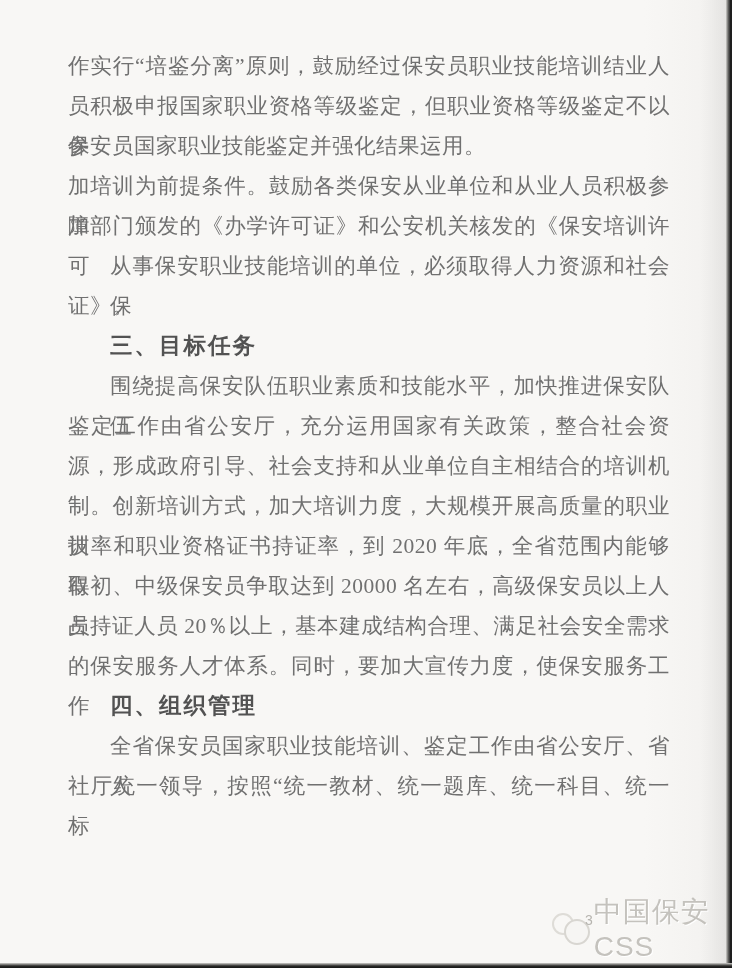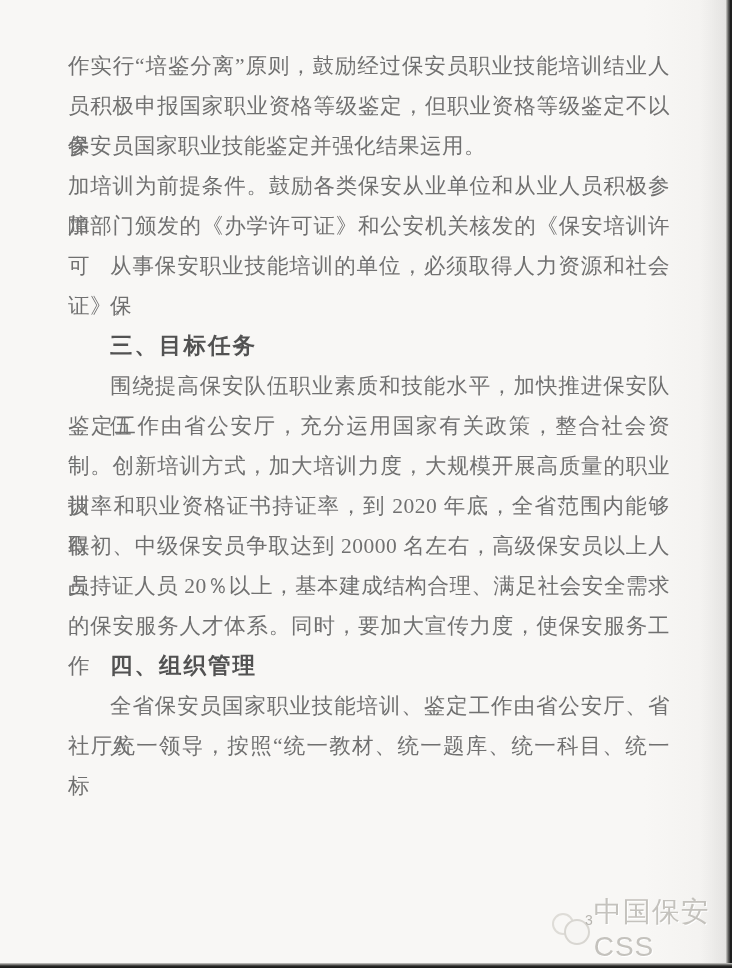--- a/index.html
+++ b/index.html
@@ -133,20 +133,21 @@
     <div class="line j">作实行“培鉴分离”原则，鼓励经过保安员职业技能培训结业人</div>
     <div class="line j">员积极申报国家职业资格等级鉴定，但职业资格等级鉴定不以参</div>
     <div class="line">保安员国家职业技能鉴定并强化结果运用。</div>
     <div class="line j">加培训为前提条件。鼓励各类保安从业单位和从业人员积极参加</div>
     <div class="line j">障部门颁发的《办学许可证》和公安机关核发的《保安培训许可</div>
     <div class="line j ind">从事保安职业技能培训的单位，必须取得人力资源和社会保</div>
     <div class="line">证》。</div>
     <div class="line heading">三、目标任务</div>
     <div class="line j ind">围绕提高保安队伍职业素质和技能水平，加快推进保安队伍</div>
     <div class="line j">鉴定工作由省公安厅，充分运用国家有关政策，整合社会资</div>
+    <div class="line j">源，形成政府引导、社会支持和从业单位自主相结合的培训机</div>
     <div class="line j">制。创新培训方式，加大培训力度，大规模开展高质量的职业技</div>
     <div class="line j">训率和职业资格证书持证率，到 2020 年底，全省范围内能够取</div>
     <div class="line j">得初、中级保安员争取达到 20000 名左右，高级保安员以上人员</div>
     <div class="line j">占持证人员 20％以上，基本建成结构合理、满足社会安全需求</div>
     <div class="line j">的保安服务人才体系。同时，要加大宣传力度，使保安服务工作</div>
     <div class="line heading">四、组织管理</div>
     <div class="line j ind">全省保安员国家职业技能培训、鉴定工作由省公安厅、省人</div>
     <div class="line j">社厅统一领导，按照“统一教材、统一题库、统一科目、统一标</div>
   </div>
 

